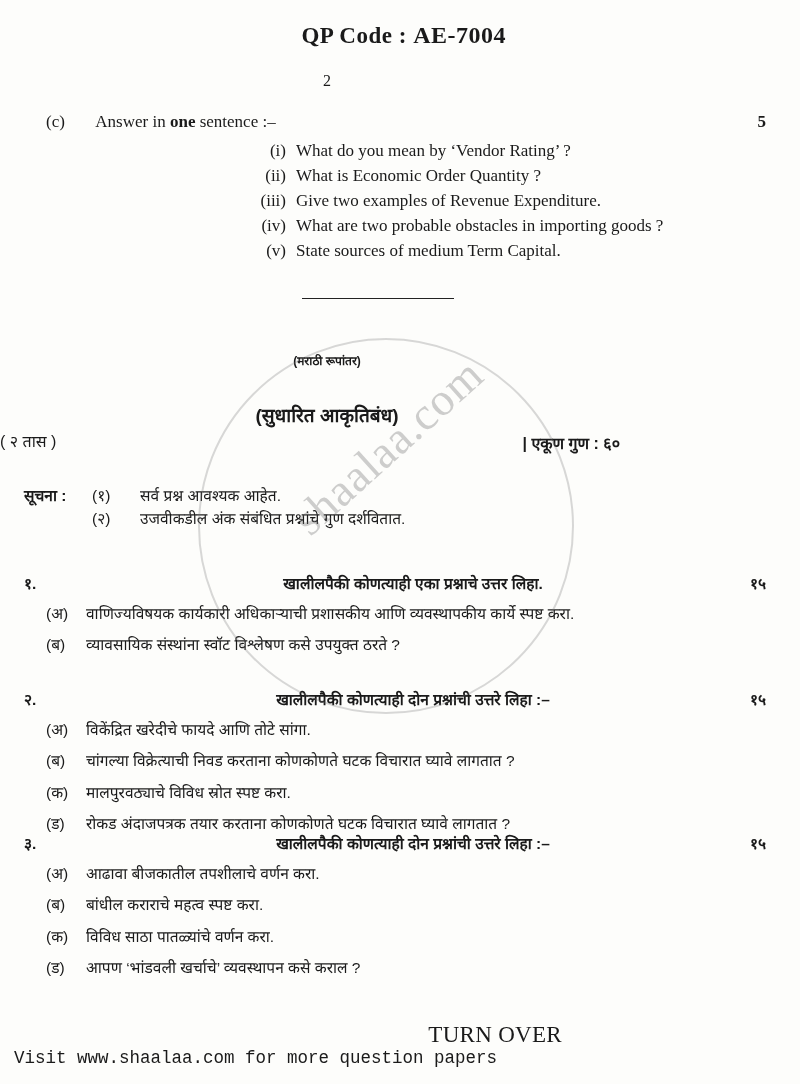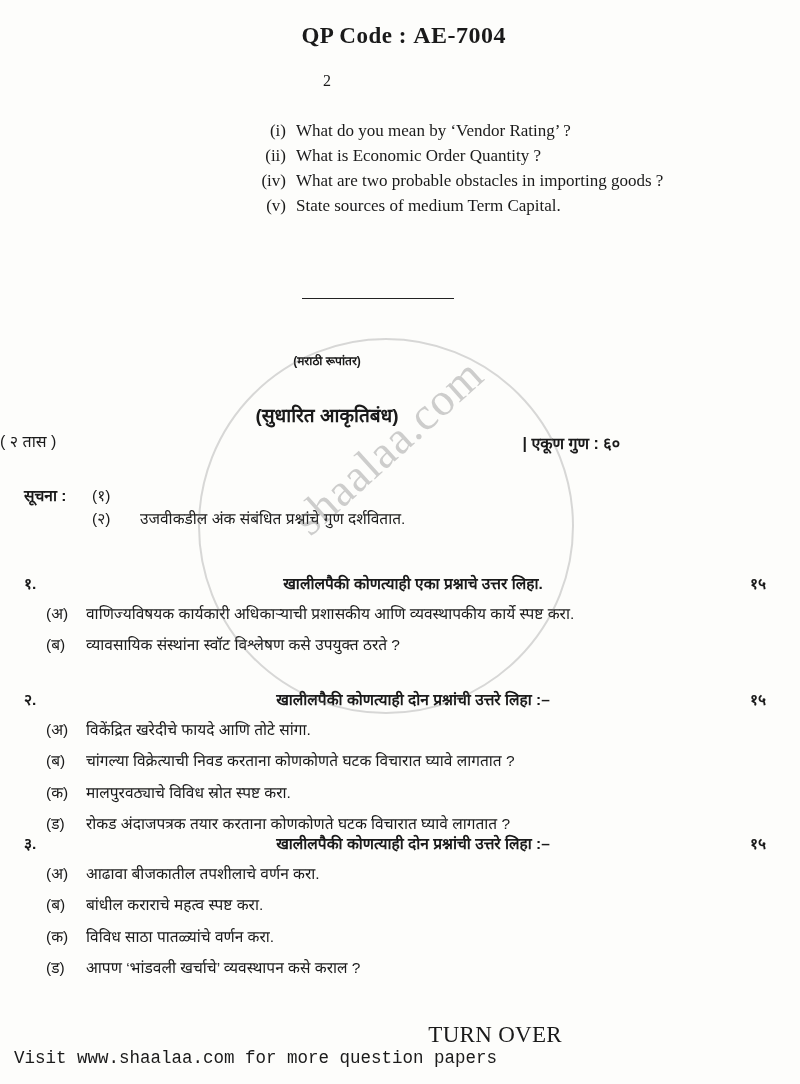--- a/index.html
+++ b/index.html
@@ -247,28 +247,37 @@
 
 <div class="page">
 
   <div class="qp-code">
     <span>QP Code :</span>
     <span class="code">AE-7004</span>
   </div>
   <div class="page-number">2</div>
 
   <div class="eng-block">
+    <div class="eng-head">
+      <span class="lbl">(c)</span>
+      <span>Answer in </span><span class="bold">one</span><span> sentence :–</span>
+      <span class="marks-right">5</span>
+    </div>
     <ul class="eng-list">
       <li>
         <span class="rn">(i)</span>
         <span class="tx">What do you mean by ‘Vendor Rating’ ?</span>
       </li>
       <li>
         <span class="rn">(ii)</span>
         <span class="tx">What is Economic Order Quantity ?</span>
+      </li>
+      <li>
+        <span class="rn">(iii)</span>
+        <span class="tx">Give two examples of Revenue Expenditure.</span>
       </li>
       <li>
         <span class="rn">(iv)</span>
         <span class="tx">What are two probable obstacles in importing goods ?</span>
       </li>
       <li>
         <span class="rn">(v)</span>
         <span class="tx">State sources of medium Term Capital.</span>
       </li>
     </ul>
@@ -281,20 +290,21 @@
 
   <div class="mr-title1 mr">(मराठी रूपांतर)</div>
   <div class="mr-title2 mr">(सुधारित आकृतिबंध)</div>
   <div class="mr-time mr">( २  तास )</div>
   <div class="mr-total mr">| एकूण गुण : ६०</div>
 
   <div class="notes mr">
     <div class="nl">
       <span class="lbl">सूचना :</span>
       <span class="num">(१)</span>
+      <span class="txt">सर्व प्रश्न आवश्यक आहेत.</span>
     </div>
     <div class="nl second">
       <span class="lbl">&nbsp;</span>
       <span class="num">(२)</span>
       <span class="txt">उजवीकडील अंक संबंधित प्रश्नांचे गुण दर्शवितात.</span>
     </div>
   </div>
 
   <div class="qblock mr" id="q1">
     <div class="qhead">

